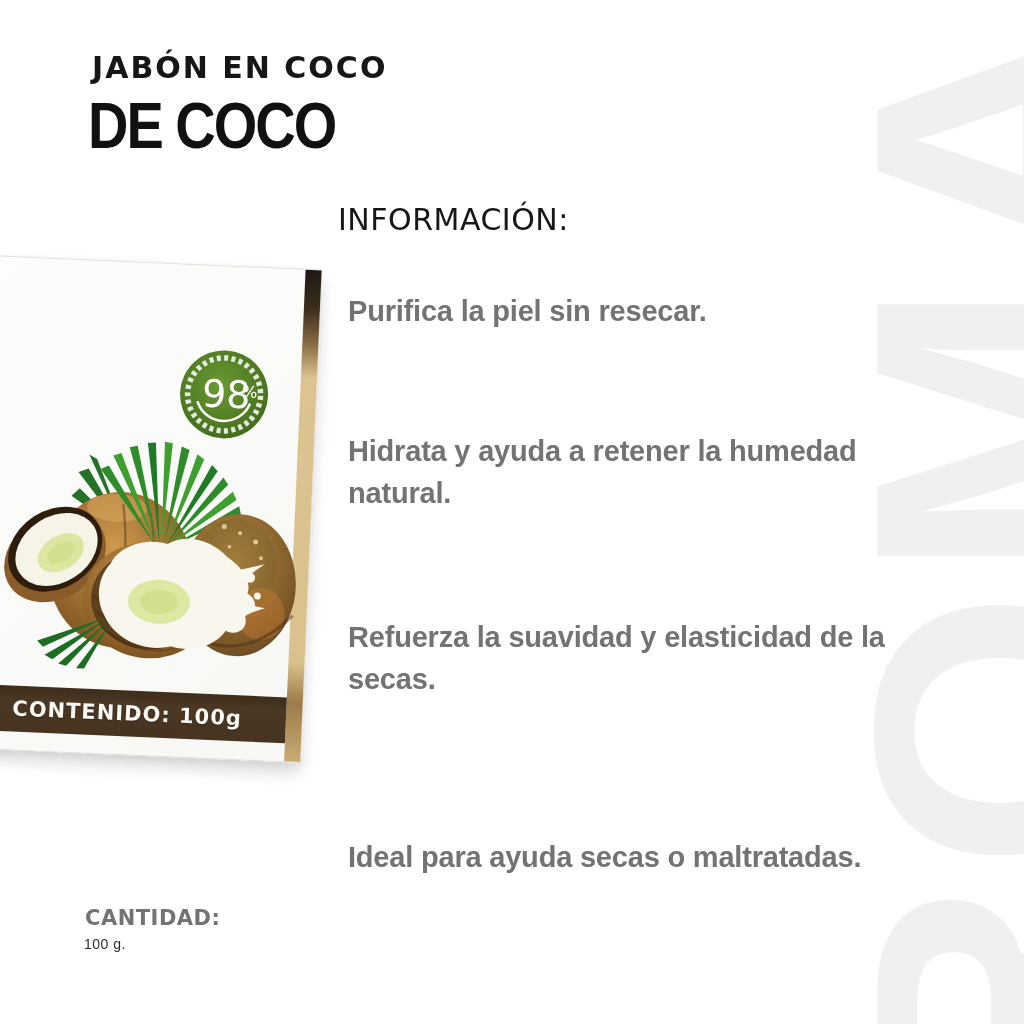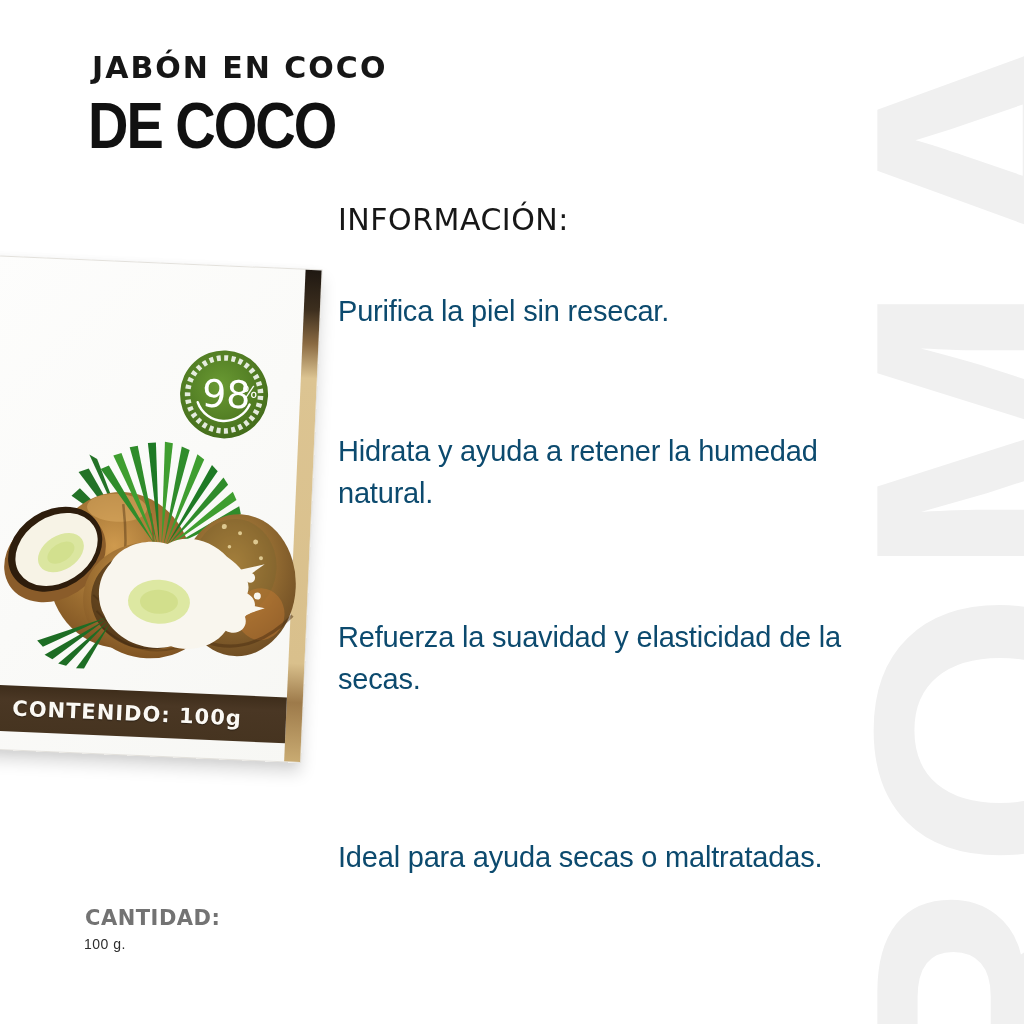--- a/index.html
+++ b/index.html
@@ -27,23 +27,23 @@
     position:absolute;left:88px;top:94px;z-index:3;
     font-weight:700;font-size:56px;letter-spacing:-2px;color:#111;
     transform:scaleY(1.15);transform-origin:0 0;line-height:1;
   }
   .info-heading{
     position:absolute;left:332px;top:202px;z-index:3;
     font-family:"DejaVu Sans",sans-serif;font-weight:400;font-size:30px;
     letter-spacing:.5px;color:#171717;margin-left:6px;
   }
   .bullet{
-    position:absolute;left:338px;z-index:3;
-    font-weight:400;font-size:29px;line-height:1.45;
-    letter-spacing:-.2px;color:#0c4a6e;white-space:pre-line;
+    position:absolute;left:348px;z-index:3;
+    font-weight:700;font-size:29px;line-height:1.45;
+    letter-spacing:-.2px;color:#737373;white-space:pre-line;
   }
   #b1{top:290px}#b2{top:430px}#b3{top:616px}#b4{top:836px}
   .qty-label{
     position:absolute;left:85px;top:906px;z-index:3;
     font-family:"DejaVu Sans",sans-serif;font-weight:700;font-size:21px;
     letter-spacing:.5px;color:#737373;
   }
   .qty-value{
     position:absolute;left:84px;top:936px;z-index:3;
     font-weight:400;font-size:14px;color:#2d2d2d;letter-spacing:.5px;

